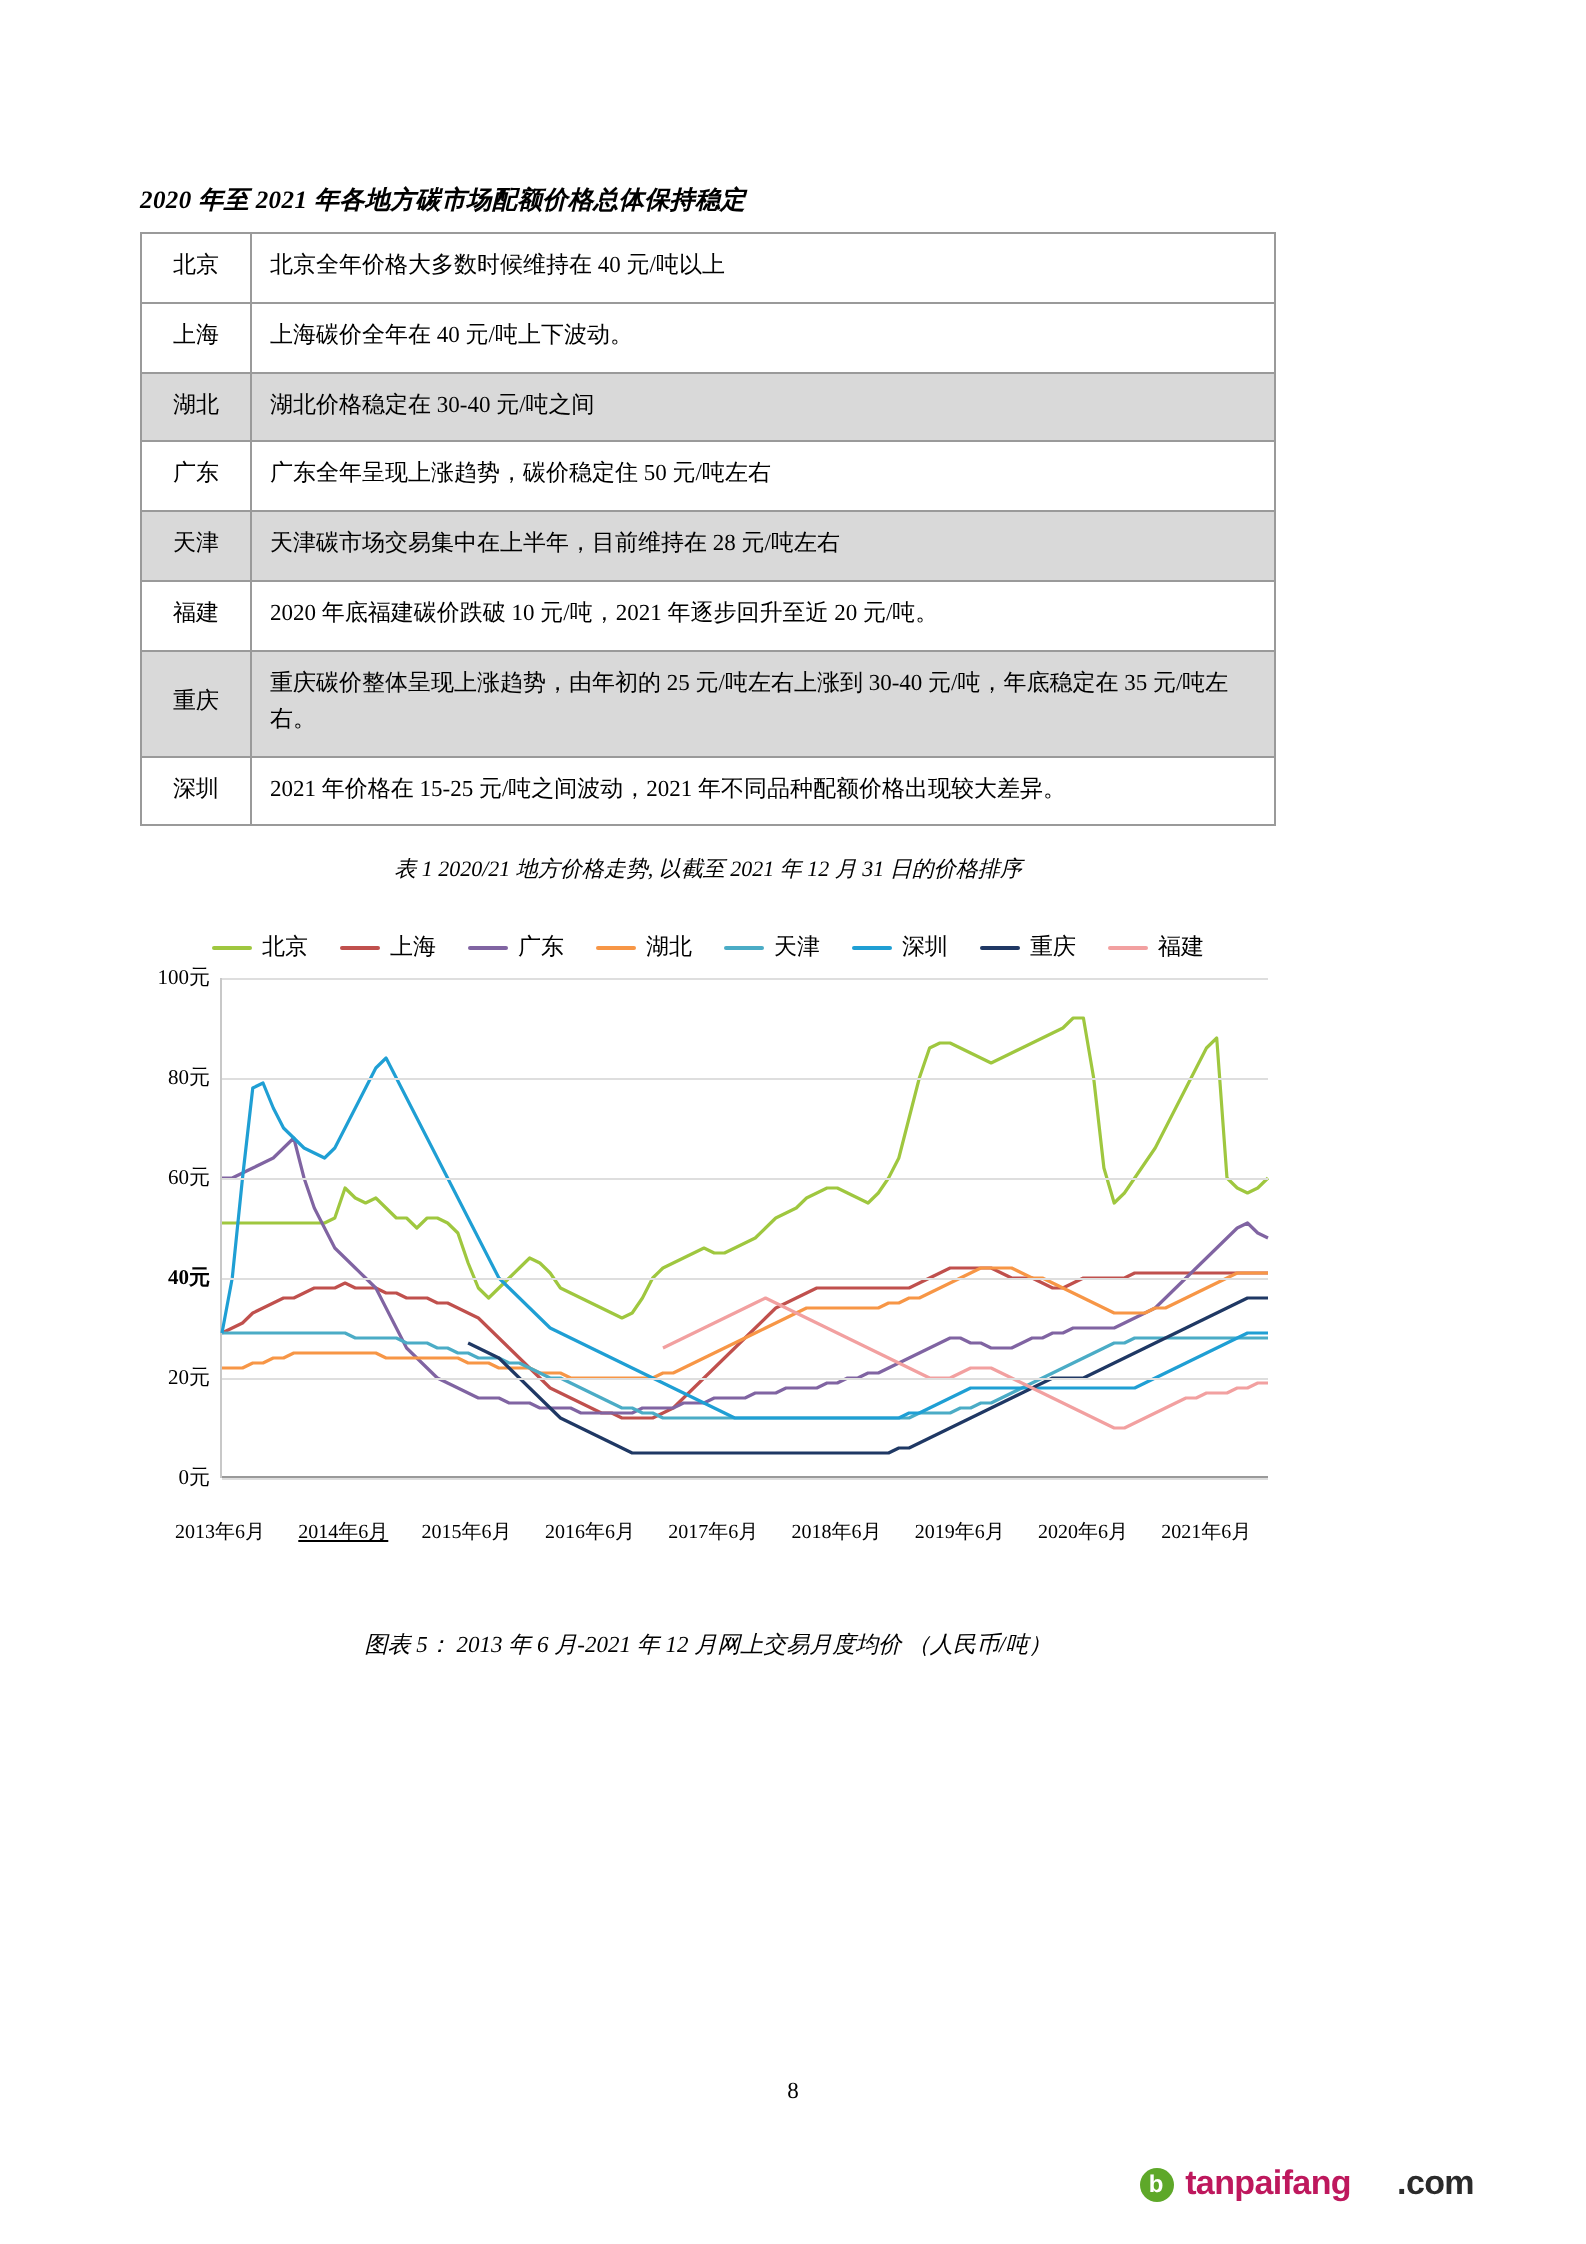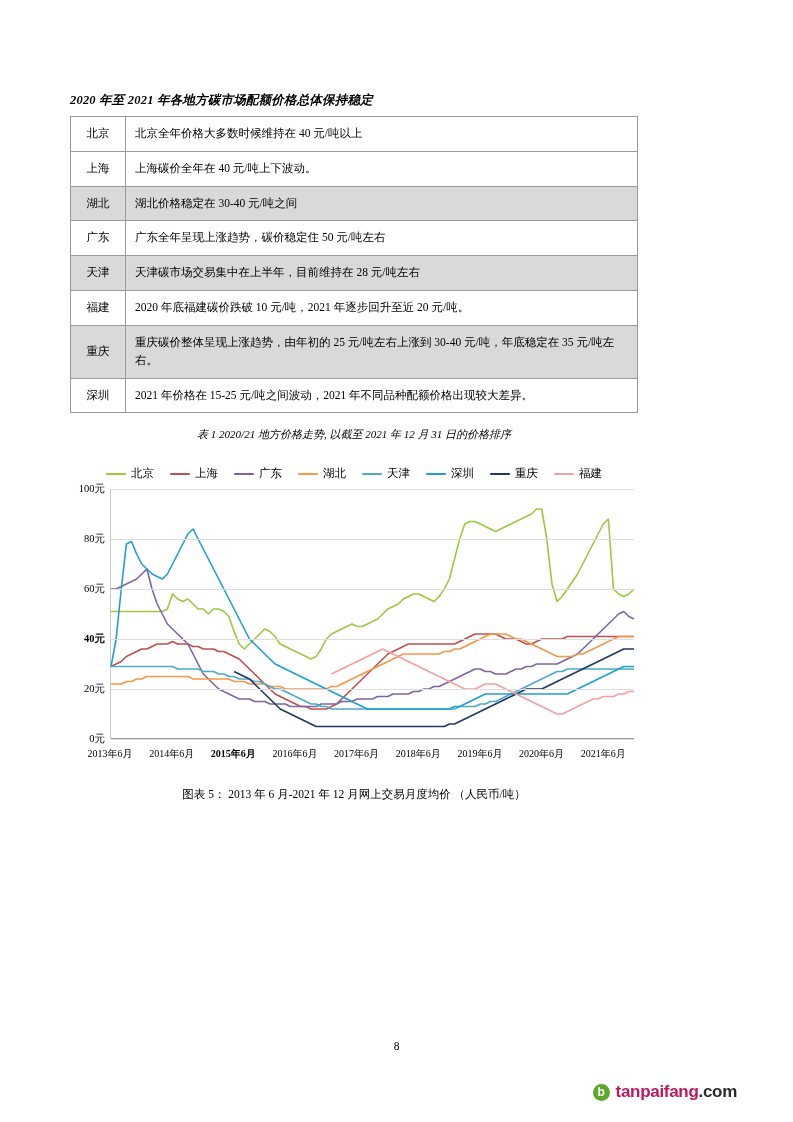--- a/index.html
+++ b/index.html
@@ -101,38 +101,39 @@
   .axis-bottom{
     position:absolute;
     left:0;right:0;bottom:0;
     border-top:1px solid #9a9a9a;
   }
   .xlabels{
     position:relative;
     margin-left:40px;
     margin-right:4px;
     height:16px;
-    margin-top:8px;
+    margin-top:20px;
   }
   .xlabel{
     position:absolute;
     transform:translateX(-50%);
     font-size:10px;
     white-space:nowrap;
   }
   svg.lines{
     position:absolute;
     left:0;top:0;
     width:100%;height:100%;
     overflow:visible;
   }
   .fig-caption{
     text-align:center;
     font-size:11.5px;
-    margin-top:24px;
+    font-style:italic;
+    margin-top:40px;
   }
   .page-number{
     position:absolute;
     left:0;right:0;
     top:1040px;
     text-align:center;
     font-size:11.5px;
   }
   .footer-logo{
     position:absolute;
@@ -153,21 +154,21 @@
     display:flex;align-items:center;justify-content:center;
     line-height:1;
   }
   .logo-text{
     font-family:"Liberation Sans", sans-serif;
     font-size:17px;
     font-weight:bold;
     letter-spacing:-0.3px;
   }
   .logo-text .green{color:#be185d;}
-  .logo-text .dark{color:#2b2b2b;}
+  .logo-text .dark{color:#2b2b2b;padding-left:23px;}
 </style>
 </head>
 <body>
 
 <div class="page">
 
   <div class="content">
 
     <div class="doc-title">2020 年至 2021 年各地方碳市场配额价格总体保持稳定</div>
 
@@ -265,22 +266,22 @@
           <div class="ytick" style="top: 60%; font-weight: bold;">40元</div>
           <div class="gridline" style="top: 40%;"></div>
           <div class="ytick" style="top: 40%;">60元</div>
           <div class="gridline" style="top: 20%;"></div>
           <div class="ytick" style="top: 20%;">80元</div>
           <div class="gridline" style="top: 0%;"></div>
           <div class="ytick" style="top: 0%;">100元</div>
         </div>
       <div class="xlabels" id="chart-xlabels">
           <div class="xlabel" style="left: 0%;">2013年6月</div>
-          <div class="xlabel" style="left: 11.7647%;">2014年6月</div>
-          <div class="xlabel" style="left: 23.5294%; font-weight: bold;">2015年6月</div>
+          <div class="xlabel" style="left: 11.7647%; text-decoration: underline;">2014年6月</div>
+          <div class="xlabel" style="left: 23.5294%;">2015年6月</div>
           <div class="xlabel" style="left: 35.2941%;">2016年6月</div>
           <div class="xlabel" style="left: 47.0588%;">2017年6月</div>
           <div class="xlabel" style="left: 58.8235%;">2018年6月</div>
           <div class="xlabel" style="left: 70.5882%;">2019年6月</div>
           <div class="xlabel" style="left: 82.3529%; text-align: center;">2020年6月</div>
           <div class="xlabel" style="left: 94.1176%;">2021年6月</div>
         </div>
     </div>
 
     <div class="fig-caption">图表 5： 2013 年 6 月-2021 年 12 月网上交易月度均价 （人民币/吨）</div>

